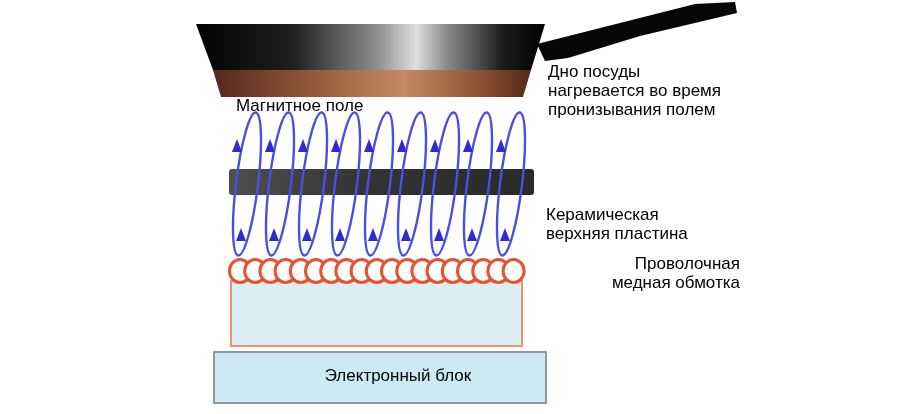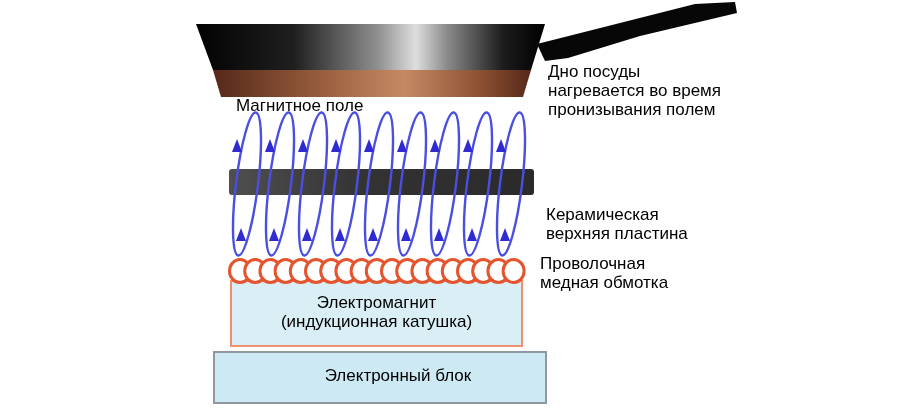--- a/index.html
+++ b/index.html
@@ -120,20 +120,18 @@
 
   <div class="label" style="left:222px; top:96px;margin-left:14px;">Магнитное поле</div>
 
   <div class="label" style="left:548px; top:62px; width:210px;">Дно посуды
 нагревается во время
 пронизывания полем</div>
 
   <div class="label" style="left:546px; top:161px; width:200px;margin-top:44px;">Керамическая
 верхняя пластина</div>
 
-  <div class="label" style="left:540px; top:254px; width:200px;">Проволочная
+  <div class="label" style="left:540px; top:254px; width:200px;text-align:right;">Проволочная
 медная обмотка</div>
 
-  <div class="label center" style="left:231px; top:293px; width:291px;">Электромагнит
-(индукционная катушка)</div>
 
   <div class="label center" style="left:214px; top:366px; width:368px;">Электронный блок</div>
 </div>
 
 </body></html>

